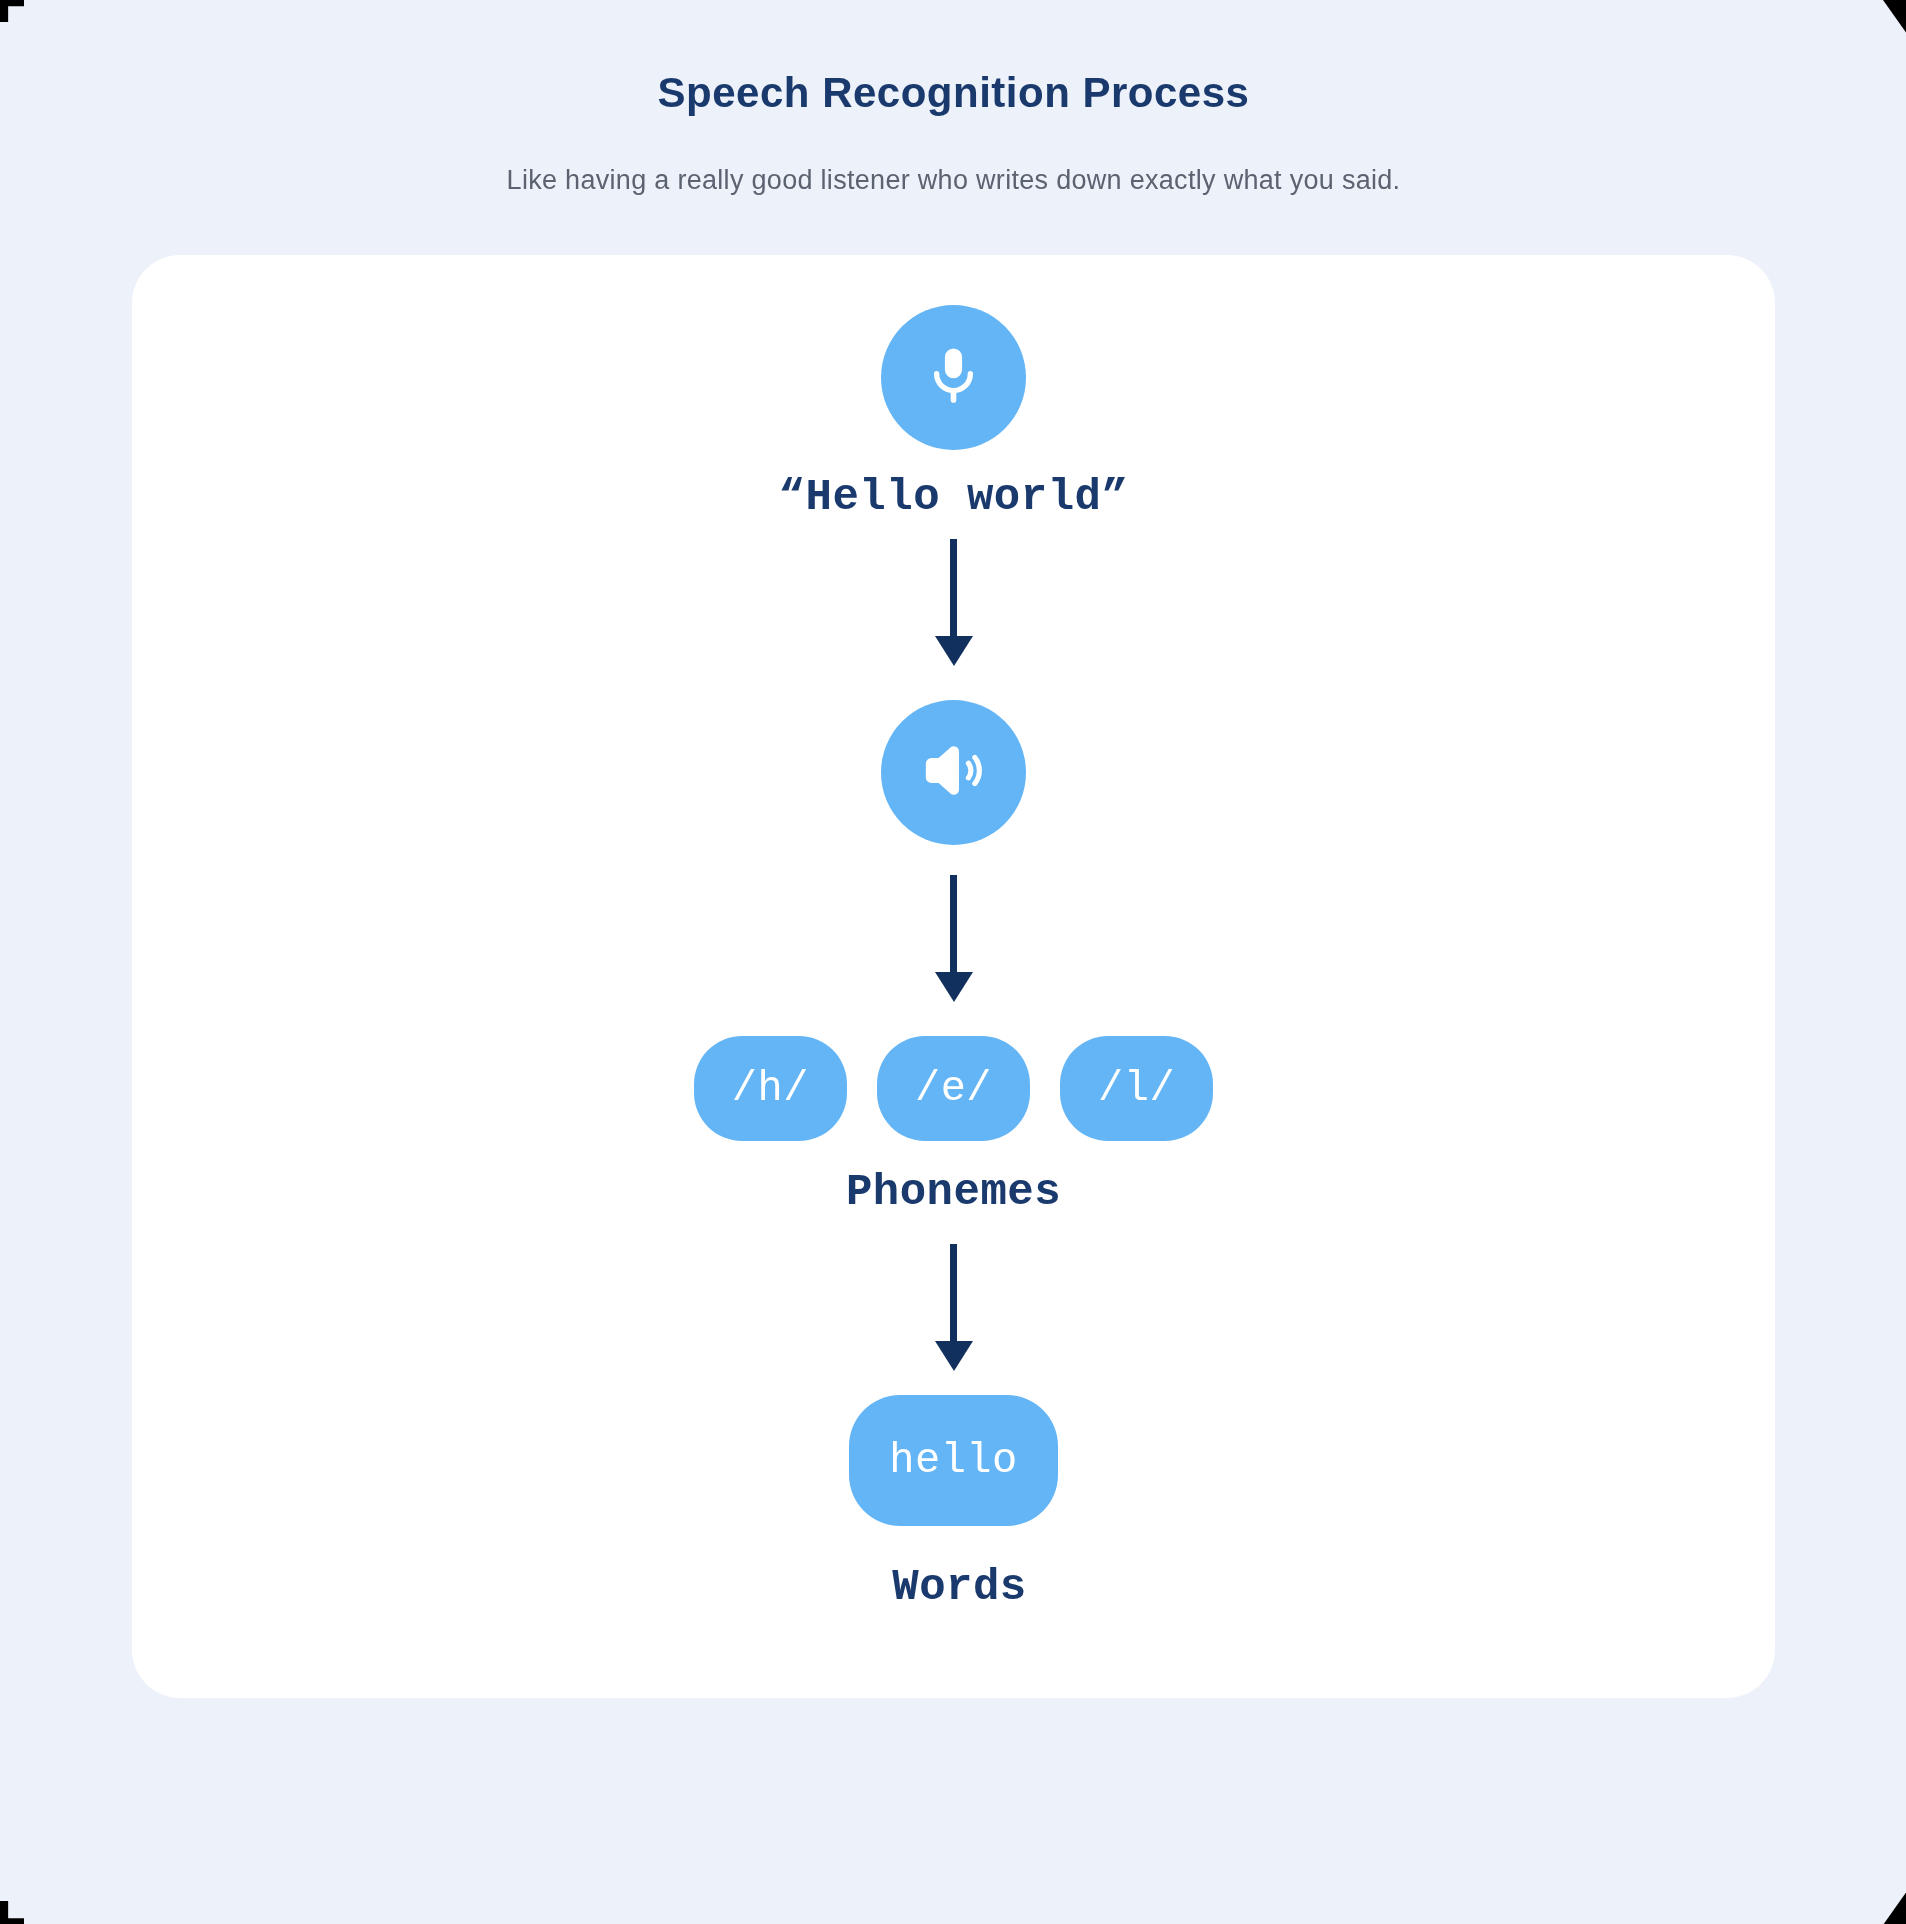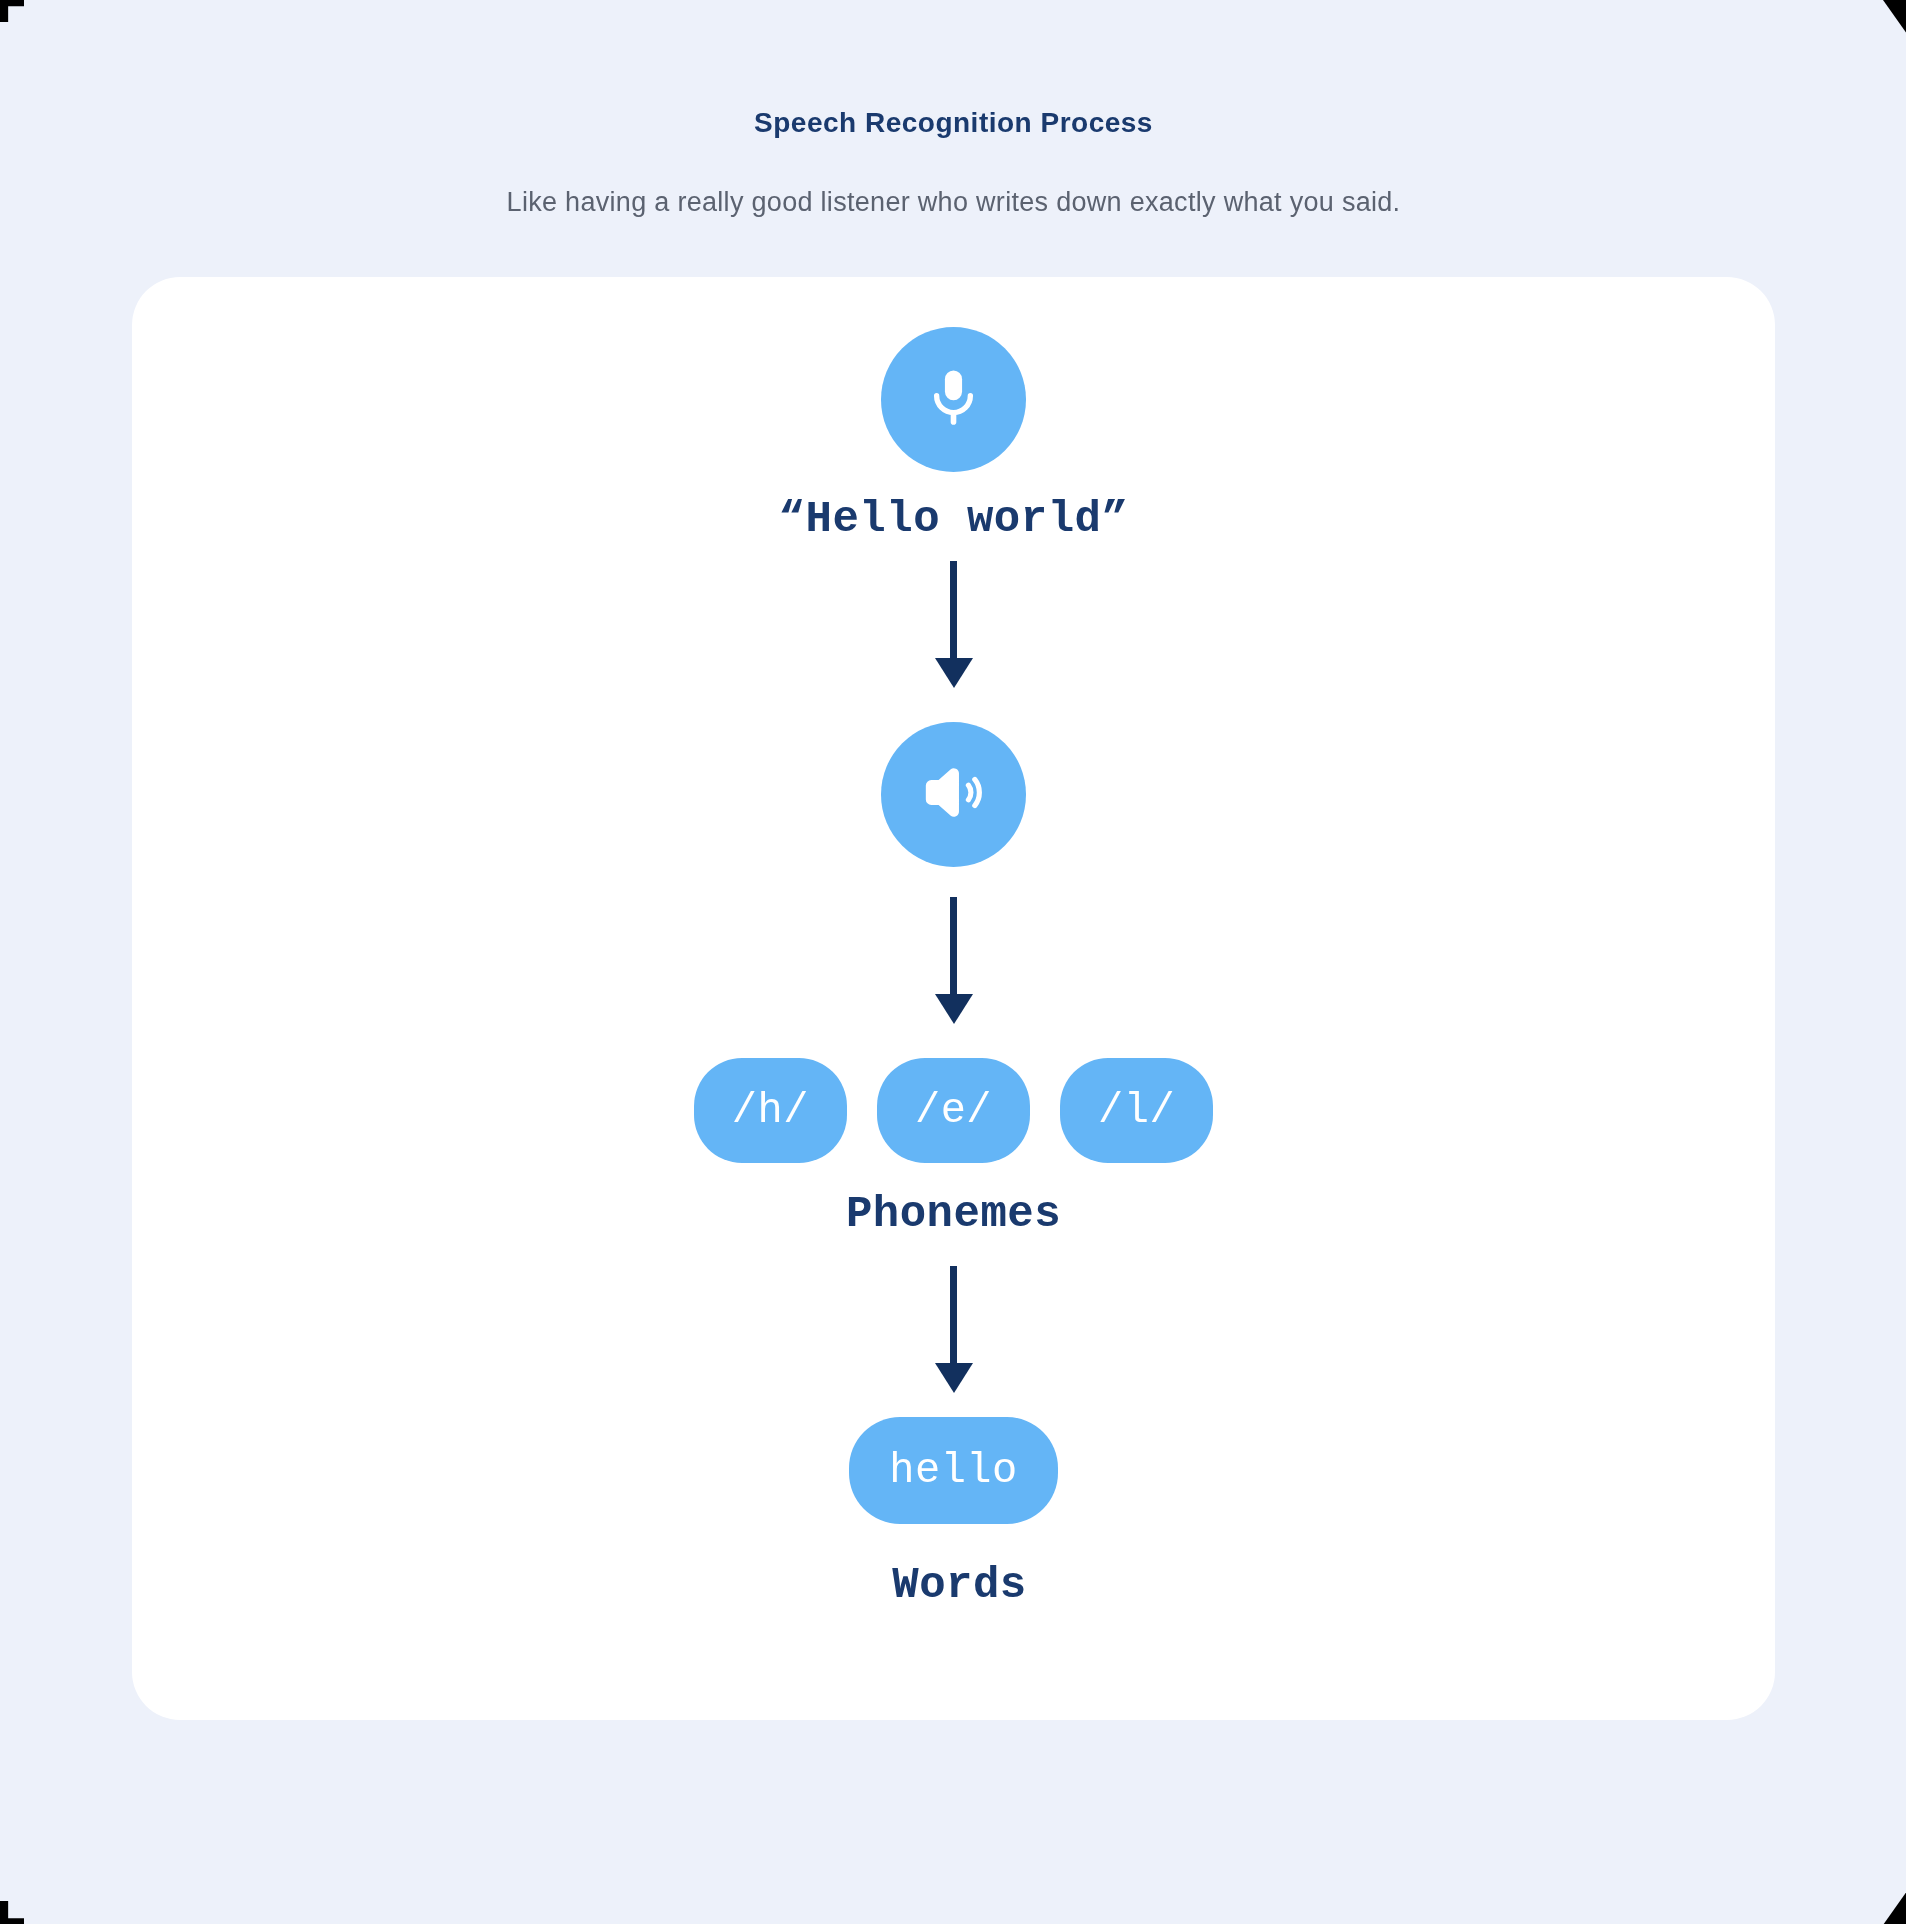--- a/index.html
+++ b/index.html
@@ -21,23 +21,23 @@
   .corner.tl { top: 0; left: 0; width: 24px; height: 22px;
     clip-path: polygon(0 0, 100% 0, 100% 28%, 34% 28%, 34% 100%, 0 100%); }
   .corner.tr { top: 0; right: 0; width: 24px; height: 34px;
     clip-path: polygon(0 0, 100% 0, 100% 100%); }
   .corner.bl { bottom: 0; left: 0; width: 24px; height: 24px;
     clip-path: polygon(0 0, 34% 0, 34% 72%, 100% 72%, 100% 100%, 0 100%); }
   .corner.br { bottom: 0; right: 0; width: 24px; height: 34px;
     clip-path: polygon(100% 0, 100% 100%, 0 100%); }
 
   .page-title {
-    padding-top: 107px;
+    padding-top: 69px;
     text-align: center;
-    font-size: 28px;
+    font-size: 42px;
     font-weight: bold;
     letter-spacing: 0.5px;
     color: var(--navy, #1A3A6E);
   }
   .page-subtitle {
     margin-top: 48px;
     text-align: center;
     font-size: 27px;
     font-weight: 400;
     letter-spacing: 0.3px;
@@ -103,21 +103,21 @@
     background: var(--blue, #64B5F6);
     color: #FFFFFF;
     display: flex;
     align-items: center;
     justify-content: center;
     font-size: 42px;
     font-weight: 500;
     letter-spacing: 0.5px;
   }
   .pill.phoneme { height: 105px; border-radius: 48px; padding: 0 38px; min-width: 117px; }
-  .pill.word    { height: 107px; border-radius: 51px; padding: 0 40px; min-width: 166px; }
+  .pill.word    { height: 131px; border-radius: 51px; padding: 0 40px; min-width: 166px; }
 </style>
 </head>
 <body>
 
 <div class="page">
 
   <div class="corner tl"></div>
   <div class="corner tr"></div>
   <div class="corner bl"></div>
   <div class="corner br"></div>

